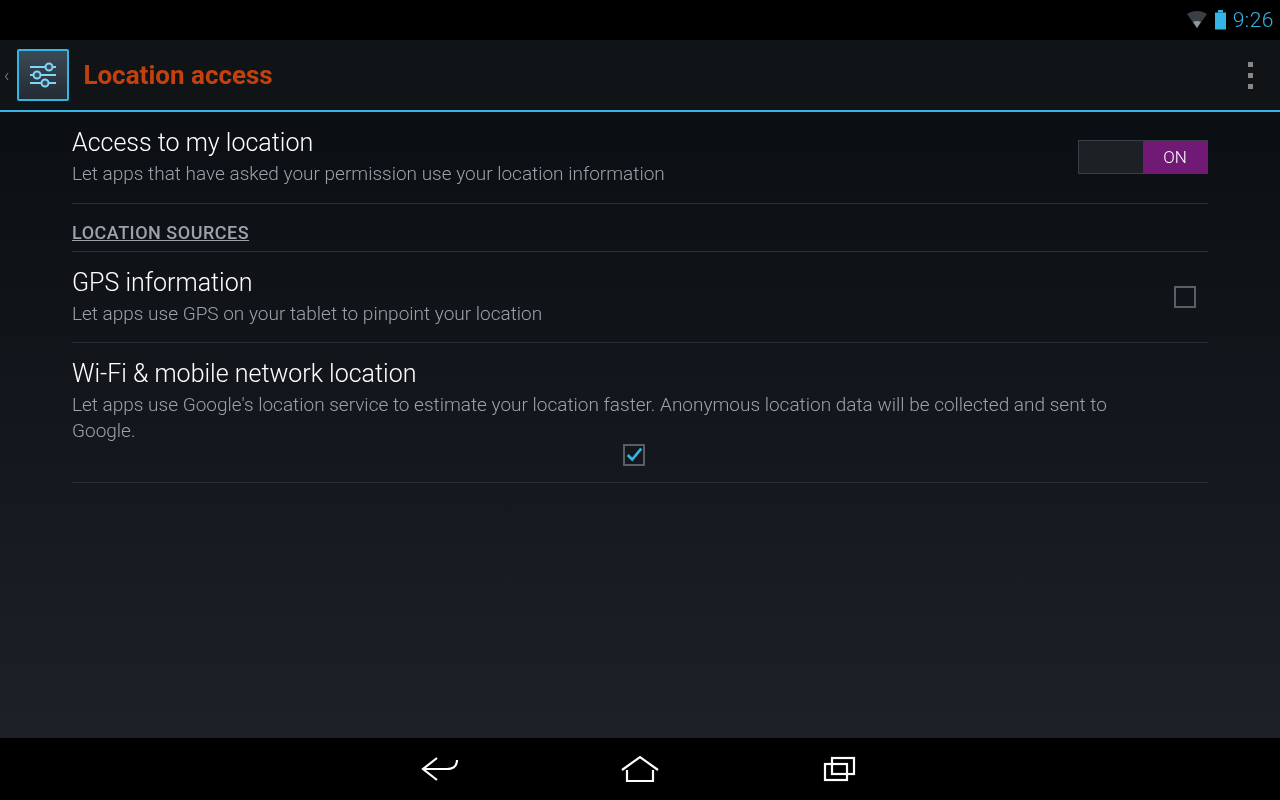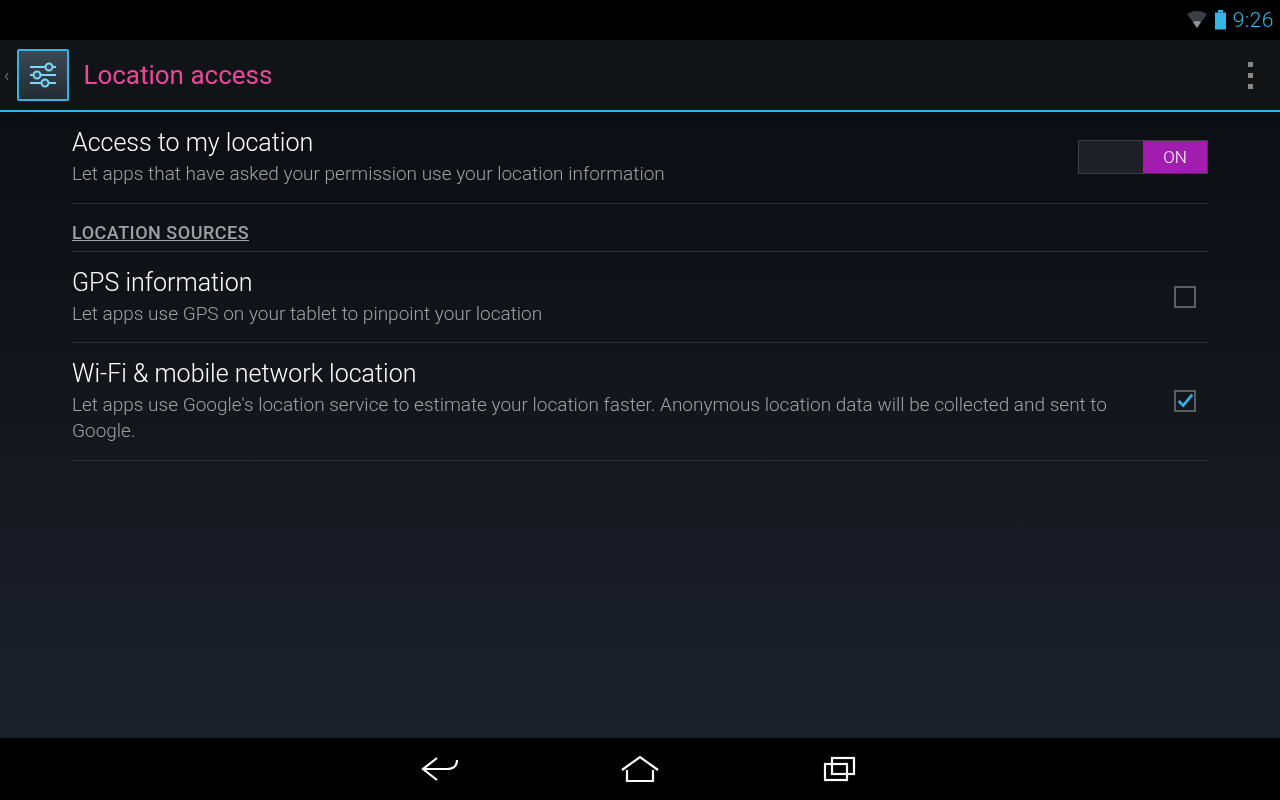--- a/index.html
+++ b/index.html
@@ -45,22 +45,22 @@
   }
   .ab-icon {
     width:52px; height:52px;
     border:2px solid #33b5e5;
     border-radius:2px;
     background:linear-gradient(#3b4a56,#232b33);
     display:flex; align-items:center; justify-content:center;
   }
   .ab-title {
     font-size:26px;
-    font-weight:400;
-    color:#ec4899;
+    font-weight:700;
+    color:#c2410c;
     margin-left:6px;
   }
   .ab-spacer { flex:1; }
   .overflow {
     width:40px; height:50px;
     display:flex; flex-direction:column;
     align-items:center; justify-content:center;
     gap:6px; cursor:pointer;
   }
   .overflow span {
@@ -106,21 +106,21 @@
   }
   
   .toggle {
     width:130px; height:34px;
     background:#1d2126;
     border:1px solid #3a3f45;
     display:flex;
     cursor:pointer;
   }
   .toggle .half { flex:1; display:flex; align-items:center; justify-content:center; font-size:17px; font-weight:300; }
-  .toggle .on-half { background:#a21caf; color:#fff; }
+  .toggle .on-half { background:#701a75; color:#fff; }
   .toggle .off-half { color:#555; }
   
   .cbox {
     width:22px; height:22px;
     border:2px solid #5a5f66;
     display:flex; align-items:center; justify-content:center;
     background:transparent;
     cursor:pointer;
     margin-right:12px;
   }
@@ -203,21 +203,21 @@
     <div class="setting-row">
       <div class="setting-text">
         <div class="setting-title">GPS information</div>
         <div class="setting-sub">Let apps use GPS on your tablet to pinpoint your location</div>
       </div>
       <div class="cbox" id="cb-gps">
         
       </div>
     </div>
 
-    <div class="setting-row" style="border-bottom:1px solid #2a2f36;">
+    <div class="setting-row" style="border-bottom:1px solid #2a2f36;flex-direction:column;">
       <div class="setting-text">
         <div class="setting-title">Wi-Fi &amp; mobile network location</div>
         <div class="setting-sub">Let apps use Google's location service to estimate your location faster. Anonymous location data will be collected and sent to Google.</div>
       </div>
       <div class="cbox checked" id="cb-wifi">
         <svg width="20" height="20" viewBox="0 0 20 20">
           <path d="M3 10 L8 15 L18 3" stroke="#33b5e5" stroke-width="3" fill="none"></path>
         </svg>
       </div>
     </div>

